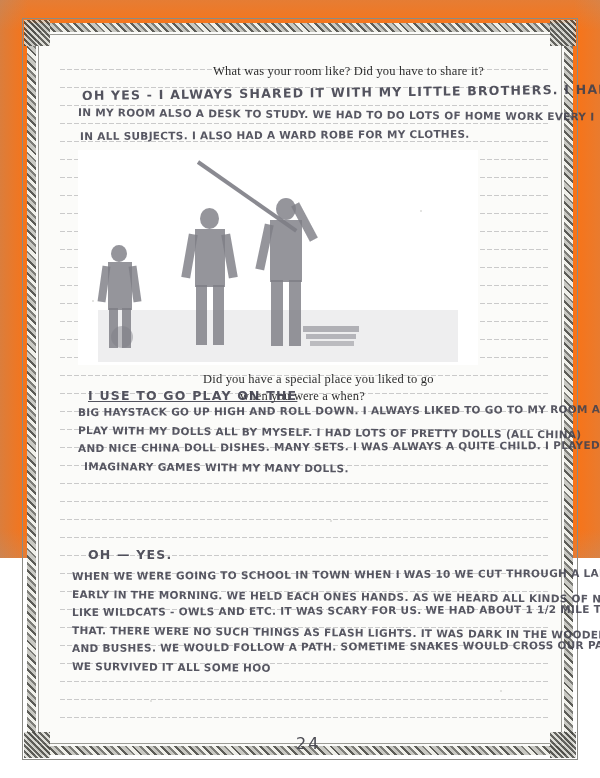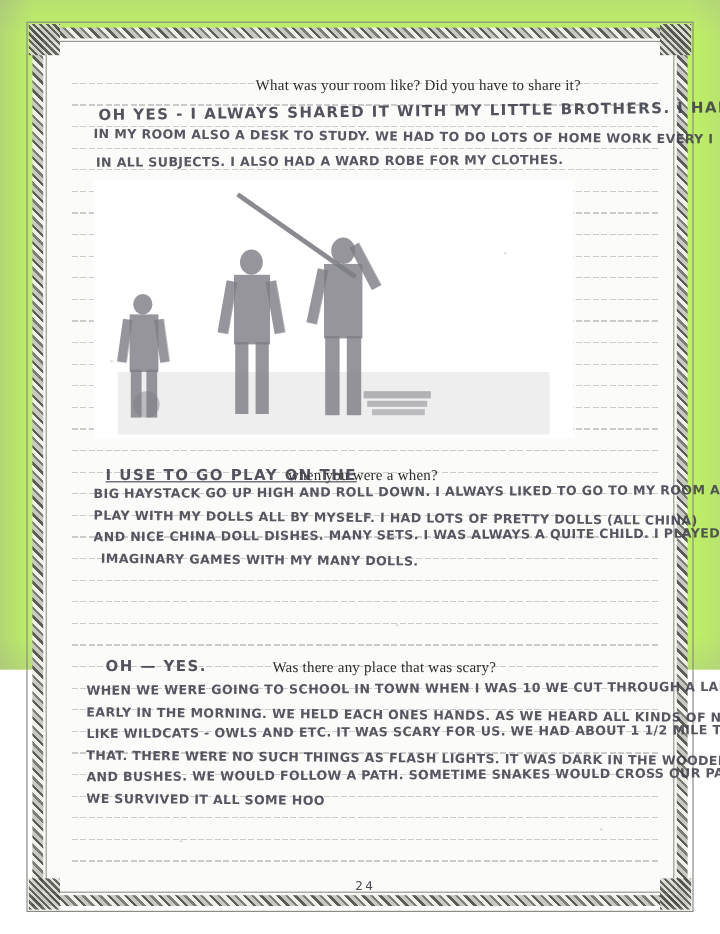--- a/index.html
+++ b/index.html
@@ -13,21 +13,21 @@
     font-family: "Liberation Serif", serif;
     position: relative;
     overflow: hidden;
   }
 
   
   #scan {
     position: absolute;
     left: 0; top: 0;
     width: 600px; height: 558px;
-    background: #bef264;
+    background: #f97316;
   }
 
   
   #scan::before {
     content: "";
     position: absolute;
     left: 0; top: 0; right: 0; bottom: 0;
     background:
       linear-gradient(90deg, rgba(150,150,148,0.30) 0px, rgba(255,255,255,0) 28px),
       linear-gradient(270deg, rgba(160,160,158,0.18) 0px, rgba(255,255,255,0) 26px),
@@ -144,21 +144,21 @@
     background: #7e7e86;
     opacity: .82;
   }
   .fig.soft { filter: blur(0.4px); }
 
   
   #page-number {
     position: absolute;
     left: 296px; top: 734px;
     font-family: "DejaVu Sans", sans-serif;
-    font-size: 10px;
+    font-size: 16px;
     color: #4a4a52;
     letter-spacing: 2px;
   }
 
   .speck {
     position: absolute;
     background: #b9b9b3;
     border-radius: 50%;
     opacity: .5;
   }
@@ -214,31 +214,31 @@
     <div class="fig soft" style="left:211px; top:130px; width:12px; height:66px;"></div>
     <div class="fig soft" style="left:182px; top:74px;  width:9px;  height:46px; transform:rotate(12deg);"></div>
     <div class="fig soft" style="left:222px; top:52px;  width:9px;  height:40px; transform:rotate(-28deg);"></div>
 
     <div class="fig soft" style="left:33px;  top:176px; width:22px; height:22px; border-radius:50%; opacity:.45;"></div>
     <div class="fig soft" style="left:225px; top:176px; width:56px; height:6px;  opacity:.55;"></div>
     <div class="fig soft" style="left:228px; top:184px; width:50px; height:5px;  opacity:.5;"></div>
     <div class="fig soft" style="left:232px; top:191px; width:44px; height:5px;  opacity:.45;"></div>
   </div>
 
+  <div class="prompt" style="left:203px; top:372px;">Did you have a special place you liked to go</div>
   <div class="prompt" style="left:240px; top:389px;">when you were a when?</div>
 
   <div class="hw-line big" style="left:88px; top:388px;text-decoration:underline;">I USE TO GO PLAY ON THE</div>
 
   <div class="hw-line tilt3" style="left:78px; top:406px;">BIG HAYSTACK GO UP HIGH AND ROLL DOWN. I ALWAYS LIKED TO GO TO MY ROOM AND</div>
   <div class="hw-line tilt2" style="left:78px; top:424px;">PLAY WITH MY DOLLS ALL BY MYSELF. I HAD LOTS OF PRETTY DOLLS (ALL CHINA)</div>
   <div class="hw-line tilt3" style="left:78px; top:442px;">AND NICE CHINA DOLL DISHES. MANY SETS. I WAS ALWAYS A QUITE CHILD. I PLAYED</div>
   <div class="hw-line tilt2" style="left:84px; top:460px;">IMAGINARY GAMES WITH MY MANY DOLLS.</div>
 
   <div class="hw-line big" style="left:88px; top:547px;text-align:center;">OH — YES.</div>
-  <div class="prompt" style="left:227px; top:549px;">Was there any place that was scary?</div>
 
   <div class="hw-line tilt3" style="left:72px; top:570px;">WHEN WE WERE GOING TO SCHOOL IN TOWN WHEN I WAS 10 WE CUT THROUGH A LARGE WOODS</div>
   <div class="hw-line tilt2" style="left:72px; top:588px;">EARLY IN THE MORNING. WE HELD EACH ONES HANDS. AS WE HEARD ALL KINDS OF NOISES</div>
   <div class="hw-line tilt3" style="left:72px; top:606px;">LIKE WILDCATS - OWLS AND ETC. IT WAS SCARY FOR US. WE HAD ABOUT 1 1/2 MILE TO</div>
   <div class="hw-line tilt2" style="left:72px; top:624px;">THAT. THERE WERE NO SUCH THINGS AS FLASH LIGHTS. IT WAS DARK IN THE WOODED</div>
   <div class="hw-line tilt3" style="left:72px; top:642px;">AND BUSHES. WE WOULD FOLLOW A PATH. SOMETIME SNAKES WOULD CROSS OUR PATH.</div>
   <div class="hw-line tilt2" style="left:72px; top:660px;">WE SURVIVED IT ALL SOME HOO</div>
 
   <div id="page-number">24</div>
 

